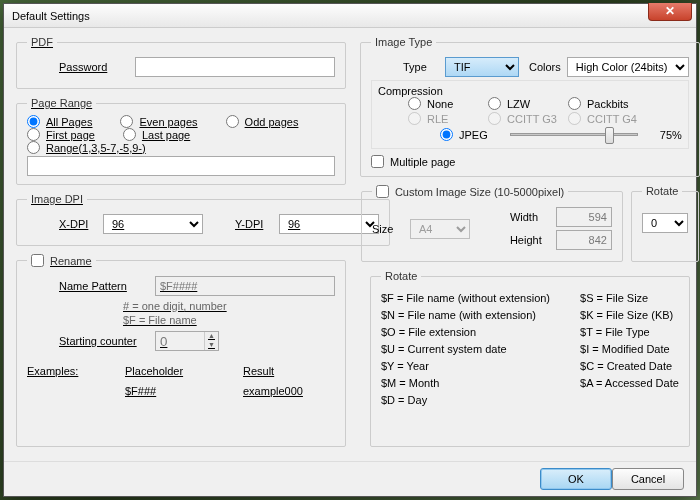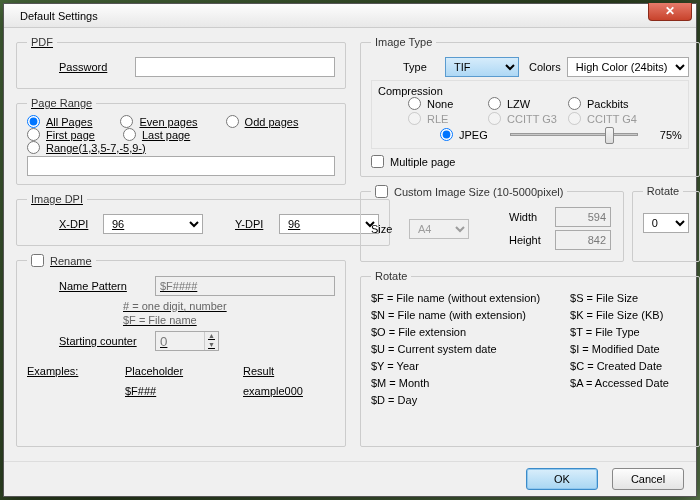--- a/index.html
+++ b/index.html
@@ -21,21 +21,21 @@
     box-shadow: 0 4px 20px rgba(0,0,0,0.5);
     display: flex;
     flex-direction: column;
   }
   .titlebar {
     height: 24px;
     background: linear-gradient(#fdfdfd, #e8e8e8);
     border-bottom: 1px solid #ccc;
     display: flex;
     align-items: center;
-    padding-left: 16px;
+    padding-left: 8px;
     position: relative;
   }
   .close-btn {
     position: absolute;
     right: 4px; top: -1px;
     width: 44px; height: 18px;
     background: linear-gradient(#e67a6a, #c8432c);
     border: 1px solid #8a2a1a;
     border-top: none;
     border-radius: 0 0 4px 4px;
@@ -47,21 +47,21 @@
     cursor: pointer;
   }
   .body {
     flex: 1;
     padding: 8px 12px 6px 12px;
     display: flex;
     gap: 14px;
   }
   .col { display: flex; flex-direction: column; }
   .col-left { width: 330px; text-decoration: underline; }
-  .col-right { flex: 1; }
+  .col-right { flex: 1; align-items: center; }
   fieldset {
     border: 1px solid #ccc;
     border-radius: 2px;
     margin: 0 0 8px 0;
     padding: 6px 10px 8px 10px;
   }
   legend { padding: 0 4px; color: #333; }
   .row { display: flex; align-items: center; gap: 6px; margin: 3px 0; padding-left: 32px; }
   label.lbl { display: inline-block; }
   input[type=text], select {
@@ -111,21 +111,21 @@
     border-left: 1px solid #ccc;
   }
   .stepper .arrows div { flex:1; font-size:7px; text-align:center; line-height:8px; color:#666; background:#eee;}
   .pattern-cols { display: flex; gap: 30px; margin-top: 2px; }
   .pattern-cols div { line-height: 17px; }
   .footer {
     border-top: 1px solid #ddd;
     padding: 6px 12px;
     display: flex;
     justify-content: flex-end;
-    gap: 14px;
+    gap: 0;
     background: #f0f0f0;
   }
   .btn {
     min-width: 72px;
     height: 22px;
     border: 1px solid #888;
     border-radius: 3px;
     background: linear-gradient(#fdfdfd, #e4e4e4);
     font-size: 11px;
     cursor: pointer;

